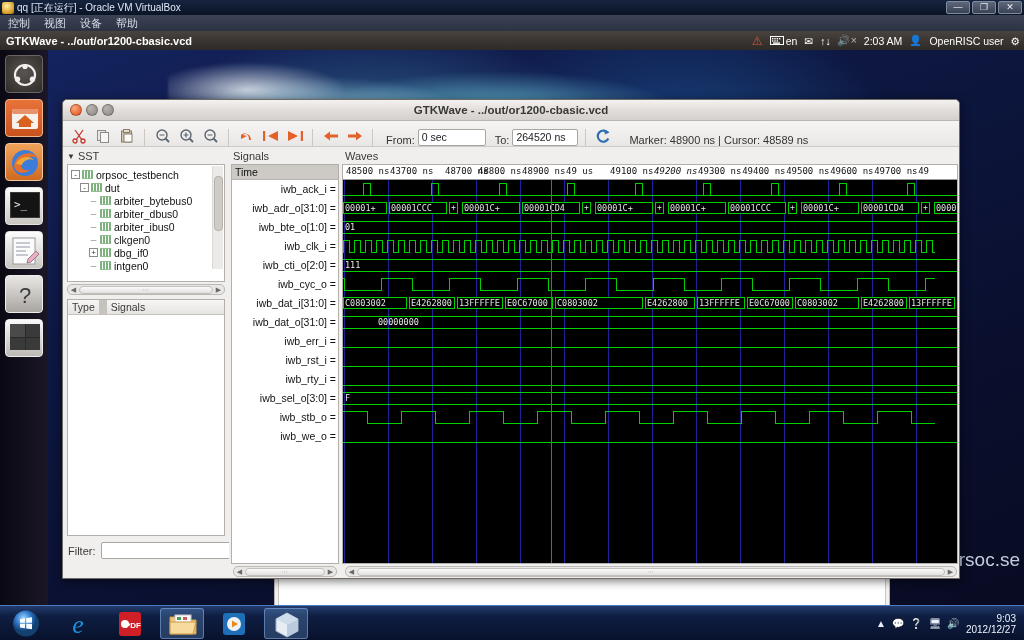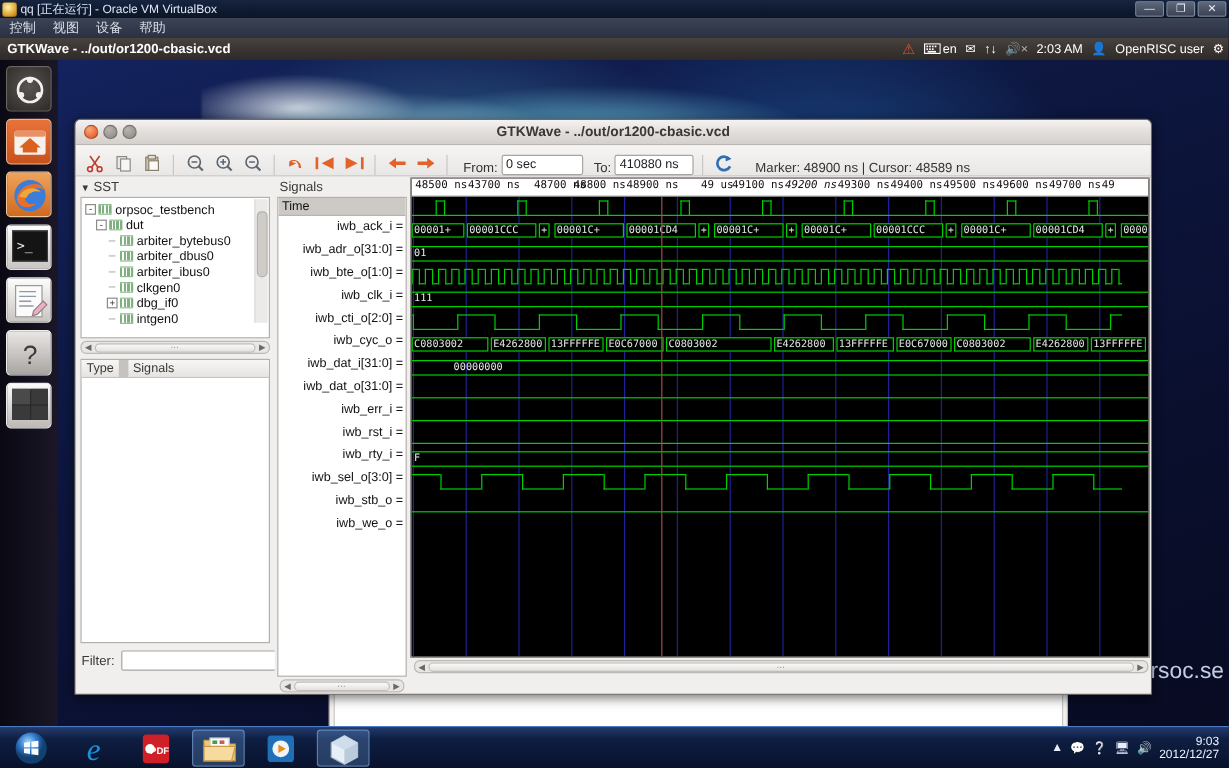--- a/index.html
+++ b/index.html
@@ -438,21 +438,21 @@
           </div>
           <div class="tb-btn">
             <svg width="18" height="16" viewBox="0 0 18 16">
                 <path d="M16 8 L10 3.5 L10 6.5 L2 6.5 L2 9.5 L10 9.5 L10 12.5 Z" fill="#e2622a"></path>
               </svg>
           </div>
           <div class="tb-sep"></div>
           <span class="lbl">From:</span>
           <span class="tb-entry" style="width:68px;">0 sec</span>
           <span class="lbl">To:</span>
-          <span class="tb-entry" style="width:66px;">410880 ns</span>
+          <span class="tb-entry" style="width:66px;">264520 ns</span>
           <div class="tb-sep"></div>
           <div class="tb-btn">
             <svg width="17" height="16" viewBox="0 0 17 16">
                 <path d="M13 5 A5.6 5.6 0 1 0 13.4 10.6" fill="none" stroke="#2d6fb5" stroke-width="2.2"></path>
                 <path d="M9.5 1.5 L14.6 4.2 L9.8 6.6 Z" fill="#2d6fb5"></path>
               </svg>
           </div>
           <span class="lbl" style="margin-left:12px;">Marker: 48900 ns  |  Cursor: 48589 ns</span>
         </div>
 
@@ -554,28 +554,29 @@
                 </div>
             </div>
             <div class="hscroll">
               <span class="hs-arrow">◀</span>
               <span class="hs-thumb">⋯</span>
               <span class="hs-arrow">▶</span>
             </div>
           </div>
 
           <div id="wave-pane">
+            <div class="pane-label">Waves</div>
             <div id="wave-outer">
               <div id="time-ruler">
                   <div class="tick-lbl" style="left: 3px;">48500 ns</div>
                   <div class="tick-lbl" style="left: 47.0149px;">43700 ns</div>
                   <div class="tick-lbl" style="left: 102px;">48700 ns</div>
                   <div class="tick-lbl" style="left: 135.045px;">48800 ns</div>
                   <div class="tick-lbl" style="left: 179.059px;">48900 ns</div>
-                  <div class="tick-lbl" style="left: 223.074px; margin-left: 18px;">49 us</div>
+                  <div class="tick-lbl" style="left: 223.074px;">49 us</div>
                   <div class="tick-lbl" style="left: 267.089px;">49100 ns</div>
                   <div class="tick-lbl" style="left: 311.104px; font-style: italic;">49200 ns</div>
                   <div class="tick-lbl" style="left: 355.119px;">49300 ns</div>
                   <div class="tick-lbl" style="left: 399.134px;">49400 ns</div>
                   <div class="tick-lbl" style="left: 443.149px;">49500 ns</div>
                   <div class="tick-lbl" style="left: 487.164px;">49600 ns</div>
                   <div class="tick-lbl" style="left: 531.178px;">49700 ns</div>
                   <div class="tick-lbl" style="left: 575.193px;">49</div>
                 </div>
               <div id="wave-canvas">

